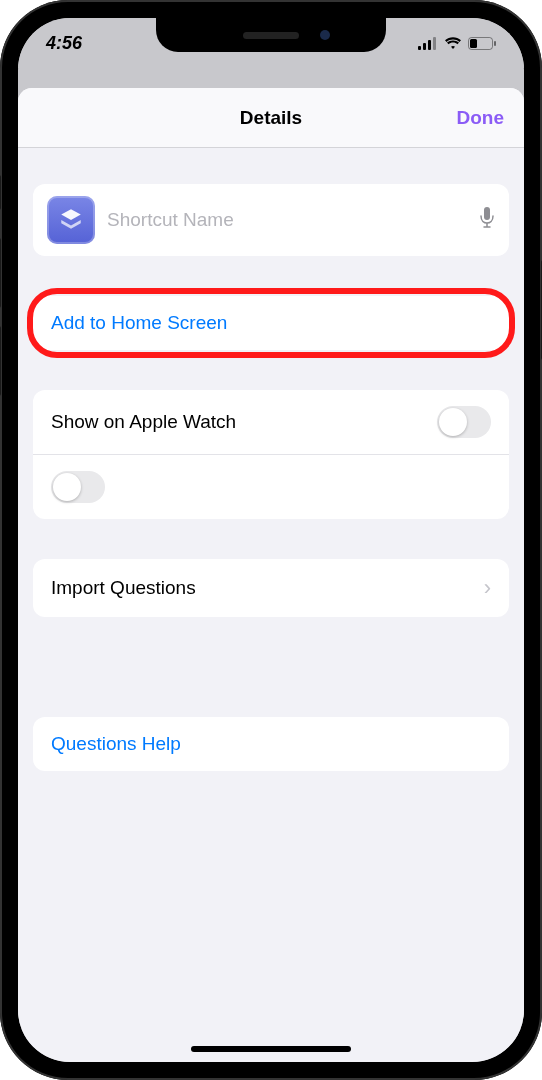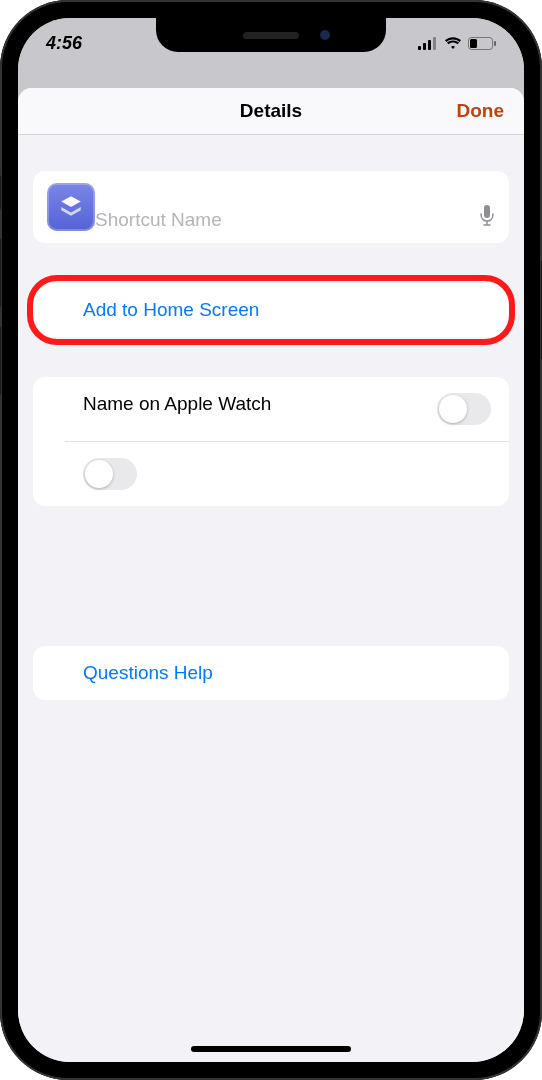--- a/index.html
+++ b/index.html
@@ -63,41 +63,41 @@
       position: absolute;
       left: 0; right: 0; bottom: 0;
       top: 70px;
       background: #f2f2f7;
       border-top-left-radius: 14px;
       border-top-right-radius: 14px;
       display: flex; flex-direction: column;
     }
     
     .sheet-header {
-      height: 47px;
+      height: 60px;
       background: #f9f9fb;
       border-top-left-radius: 14px;
       border-top-right-radius: 14px;
       border-bottom: 0.5px solid #d4d4d8;
       display: flex; align-items: center; justify-content: center;
       position: relative;
     }
     .sheet-title { font-size: 19px; font-weight: 600; color:#000; }
-    .done-btn { position: absolute; right: 20px; font-size: 19px; font-weight: 600; color: #c2410c; }
+    .done-btn { position: absolute; right: 20px; font-size: 19px; font-weight: 600; color: #8b5cf6; }
     
     .content { padding: 36px 15px 0; flex:1; overflow:auto; }
     
     .card {
       background: #fff;
       border-radius: 12px;
       overflow: hidden;
     }
     
     .name-row {
-      display:flex; align-items:flex-end; 
+      display:flex; align-items:center; gap:12px;
       padding: 12px 14px;
     }
     .shortcut-icon {
       width: 48px; height: 48px; border-radius: 10px;
       background: linear-gradient(180deg,#7a86e6,#5562d6);
       display:flex; align-items:center; justify-content:center;
       box-shadow: inset 0 0 0 2px rgba(255,255,255,.25);
     }
     .name-input {
       flex:1; border:none; outline:none; font-size:19px; color:#000;
@@ -110,25 +110,24 @@
     
     .highlight-wrap { position: relative; }
     .highlight-ring {
       position: absolute; inset: -8px -6px;
       border: 6px solid #ff1a1a;
       border-radius: 30px;
       pointer-events: none;
     }
     
     .row {
-      display:flex; align-items:flex-start; justify-content:space-between;
+      display:flex; align-items:center; justify-content:space-between;
       padding: 16px 18px;
       font-size: 19px;
       color:#000;
-      margin-left:32px;
     }
     .row.link { color: #007aff; }
     .row + .row { border-top: 0.5px solid #e3e3e8; }
     
     .toggle {
       width: 54px; height: 32px; border-radius: 16px; background: #e9e9eb;
       position: relative;
     }
     .toggle .knob {
       position:absolute; top:2px; left:2px; width:28px; height:28px;
@@ -215,34 +214,40 @@
               <span>Add to Home Screen</span>
             </div>
           </div>
           <div class="highlight-ring"></div>
         </div>
 
         <div class="gap"></div>
 
         <div class="card">
           <div class="row">
-            <span>Name on Apple Watch</span>
+            <span>Show on Apple Watch</span>
             <div class="toggle">
                 <div class="knob"></div>
               </div>
           </div>
           <div class="row">
             <div class="toggle">
                 <div class="knob"></div>
               </div>
           </div>
         </div>
 
         <div class="gap"></div>
 
+        <div class="card">
+          <div class="row">
+            <span>Import Questions</span>
+            <span class="chevron">›</span>
+          </div>
+        </div>
 
         <div style="height:100px"></div>
 
         <div class="card">
           <div class="row link">
             <span>Questions Help</span>
           </div>
         </div>
 
       </div>

